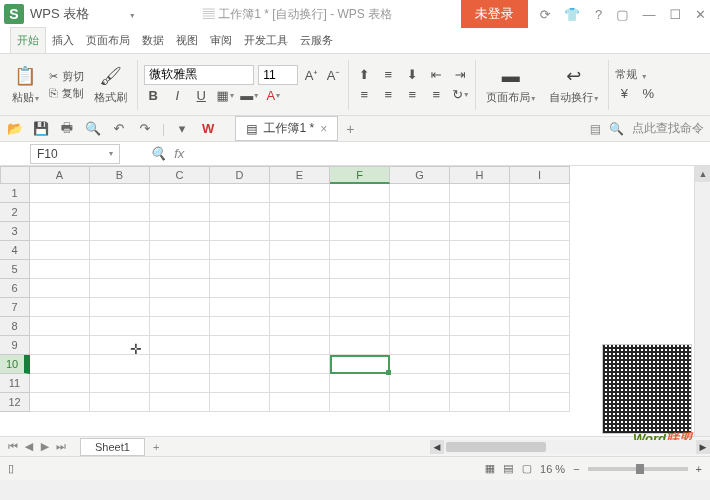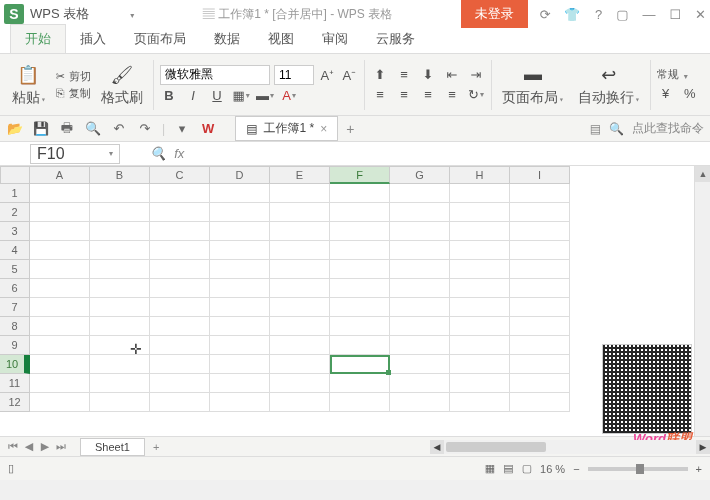--- a/index.html
+++ b/index.html
@@ -9,49 +9,49 @@
   .title-bar { height: 28px; background: #fff; display: flex; align-items: center; padding: 0 4px; }
   .app-logo { width: 20px; height: 20px; background: #4a9b5e; color: #fff; display: flex; align-items: center; justify-content: center; font-weight: bold; border-radius: 2px; margin-right: 6px; font-size: 14px; }
   .app-name { color: #555; font-size: 13px; margin-right: 40px; }
   .title-doc { color: #999; font-size: 12px; flex: 1; text-align: center; }
   .login-btn { background: #e8603c; color: #fff; padding: 5px 14px; font-size: 13px; }
   .win-controls { display: flex; gap: 14px; margin-left: 12px; color: #888; }
   .win-controls span { cursor: pointer; font-size: 13px; }
   
   
   .menu-tabs { height: 26px; background: #fff; display: flex; align-items: flex-end; padding-left: 10px; border-bottom: 1px solid #ddd; }
-  .menu-tab { padding: 5px 14px; font-size: 13px; color: #555; cursor: pointer; }
+  .menu-tab { padding: 5px 6px; font-size: 11px; color: #555; cursor: pointer; }
   .menu-tab.active { background: #f4f4f2; color: #4a9b5e; border: 1px solid #ddd; border-bottom: none; }
   
   
   .ribbon { height: 62px; background: #f4f4f2; display: flex; align-items: center; padding: 2px 8px; gap: 6px; border-bottom: 1px solid #ddd; }
   .rb-group { display: flex; flex-direction: column; gap: 2px; }
   .rb-sep { width: 1px; height: 50px; background: #ddd; }
   .big-btn { display: flex; flex-direction: column; align-items: center; gap: 2px; padding: 2px 4px; cursor: pointer; }
   .big-btn .icon { width: 24px; height: 24px; display: flex; align-items: center; justify-content: center; font-size: 18px; }
-  .big-btn .lbl { font-size: 14px; color: #555; white-space: nowrap; font-family: Liberation Mono, monospace; }
+  .big-btn .lbl { font-size: 11px; color: #555; white-space: nowrap; }
   .small-row { display: flex; align-items: center; gap: 4px; font-size: 11px; color: #555; }
   .font-select { width: 110px; height: 20px; border: 1px solid #ccc; padding: 0 4px; font-size: 12px; background: #fff; }
   .size-select { width: 40px; height: 20px; border: 1px solid #ccc; padding: 0 4px; font-size: 12px; background: #fff; }
   .fmt-row { display: flex; gap: 6px; align-items: center; }
   .fmt-btn { width: 18px; height: 18px; display: flex; align-items: center; justify-content: center; cursor: pointer; color: #555; font-size: 13px; }
   .dropdown-arrow::after { content: "▾"; font-size: 8px; margin-left: 1px; color: #888; }
   
   
   .qa-bar { height: 26px; background: #f4f4f2; display: flex; align-items: center; padding: 0 6px; gap: 8px; border-bottom: 1px solid #ddd; }
   .qa-btn { width: 18px; height: 18px; display: flex; align-items: center; justify-content: center; cursor: pointer; color: #666; font-size: 13px; }
   .doc-tabs { display: flex; align-items: center; margin-left: 10px; }
   .doc-tab { padding: 3px 10px; background: #fff; border: 1px solid #ccc; font-size: 12px; display: flex; align-items: center; gap: 6px; }
   .doc-tab .close { color: #999; cursor: pointer; }
   .doc-plus { margin-left: 8px; color: #888; cursor: pointer; font-size: 14px; }
   .qa-right { margin-left: auto; display: flex; align-items: center; gap: 8px; color: #888; font-size: 12px; }
   
   
   .formula-bar { height: 24px; background: #fff; display: flex; align-items: center; border-bottom: 1px solid #ddd; }
-  .name-box { width: 90px; height: 20px; border: 1px solid #ccc; margin-left: 30px; padding: 0 6px; font-size: 16px; display: flex; align-items: center; justify-content: center; background: #fff; }
+  .name-box { width: 90px; height: 20px; border: 1px solid #ccc; margin-left: 30px; padding: 0 6px; font-size: 12px; display: flex; align-items: center; justify-content: center; background: #fff; }
   .name-box::after { content: "▾"; font-size: 8px; margin-left: auto; color: #888; }
   .fx-area { margin-left: 30px; display: flex; gap: 8px; color: #888; font-style: italic; font-size: 13px; }
   
   
   .grid-wrap { display: flex; height: 270px; background: #fff; position: relative; }
   .corner { width: 30px; height: 18px; background: #f0f0f0; border: 1px solid #ccc; }
   .col-headers { display: flex; position: absolute; left: 30px; top: 0; }
   .col-h { width: 60px; height: 18px; background: #f0f0f0; border-right: 1px solid #ccc; border-bottom: 1px solid #ccc; border-top: 1px solid #ccc; display: flex; align-items: center; justify-content: center; font-size: 11px; color: #666; }
   .col-h.active { background: #d4e8d4; color: #3a7a3a; border-bottom: 2px solid #4a9b5e; }
   .row-headers { position: absolute; left: 0; top: 18px; }
@@ -66,21 +66,21 @@
   .vscroll-btn { width: 16px; height: 16px; background: #e0e0e0; display: flex; align-items: center; justify-content: center; font-size: 9px; color: #666; }
   .cursor-icon { position: absolute; font-size: 14px; pointer-events: none; }
   
   
   .qr { position: absolute; right: 18px; bottom: 2px; width: 90px; height: 90px; background: #fff; border: 1px solid #ccc; }
   .qr-inner { width: 100%; height: 100%; background:
     repeating-linear-gradient(0deg, #000 0 2px, transparent 2px 4px),
     repeating-linear-gradient(90deg, #000 0 2px, transparent 2px 4px);
     opacity: 0.85; }
   .watermark { position: absolute; right: 18px; bottom: -12px; font-size: 13px; font-style: italic; font-weight: bold; }
-  .watermark .w1 { color: #ec4899; margin-left: 40px; }
+  .watermark .w1 { color: #4d7c0f; margin-left: 40px; }
   .watermark .w2 { color: #e8603c; }
   
   
   .sheet-bar { height: 20px; background: #f4f4f2; display: flex; align-items: center; border-top: 1px solid #ddd; font-size: 11px; }
   .sheet-nav { display: flex; gap: 2px; padding: 0 6px; }
   .sheet-nav span { width: 14px; text-align: center; color: #888; cursor: pointer; }
   .sheet-tab { padding: 2px 14px; background: #fff; border: 1px solid #ccc; margin-left: 6px; }
   .sheet-plus { margin-left: 8px; color: #888; cursor: pointer; }
   .hscroll { margin-left: auto; display: flex; align-items: center; width: 280px; height: 14px; }
   .hscroll-btn { width: 14px; height: 14px; background: #e0e0e0; font-size: 9px; display: flex; align-items: center; justify-content: center; }
@@ -95,41 +95,42 @@
 </style>
 </head>
 <body>
 
 <div class="title-bar">
   <div class="app-logo">S</div>
   <div class="app-name">WPS 表格</div>
   <span class="dropdown-arrow"></span>
   <div class="title-doc">
     <span>▤ </span>
-    <span>工作簿1 * [合并居中] - WPS 表格</span>
+    <span>工作簿1 * [自动换行] - WPS 表格</span>
   </div>
   <div class="login-btn">未登录</div>
   <div class="win-controls">
     <span>⟳</span>
     <span>👕</span>
     <span>?</span>
     <span>▢</span>
     <span>—</span>
     <span>☐</span>
     <span>✕</span>
   </div>
 </div>
 
 <div class="menu-tabs">
   <div class="menu-tab active">开始</div>
   <div class="menu-tab">插入</div>
   <div class="menu-tab">页面布局</div>
   <div class="menu-tab">数据</div>
   <div class="menu-tab">视图</div>
   <div class="menu-tab">审阅</div>
+  <div class="menu-tab">开发工具</div>
   <div class="menu-tab">云服务</div>
 </div>
 
 <div class="ribbon">
   <div class="big-btn">
     <div class="icon">📋</div>
     <div class="lbl dropdown-arrow">粘贴</div>
   </div>
   <div class="rb-group">
     <div class="small-row">

